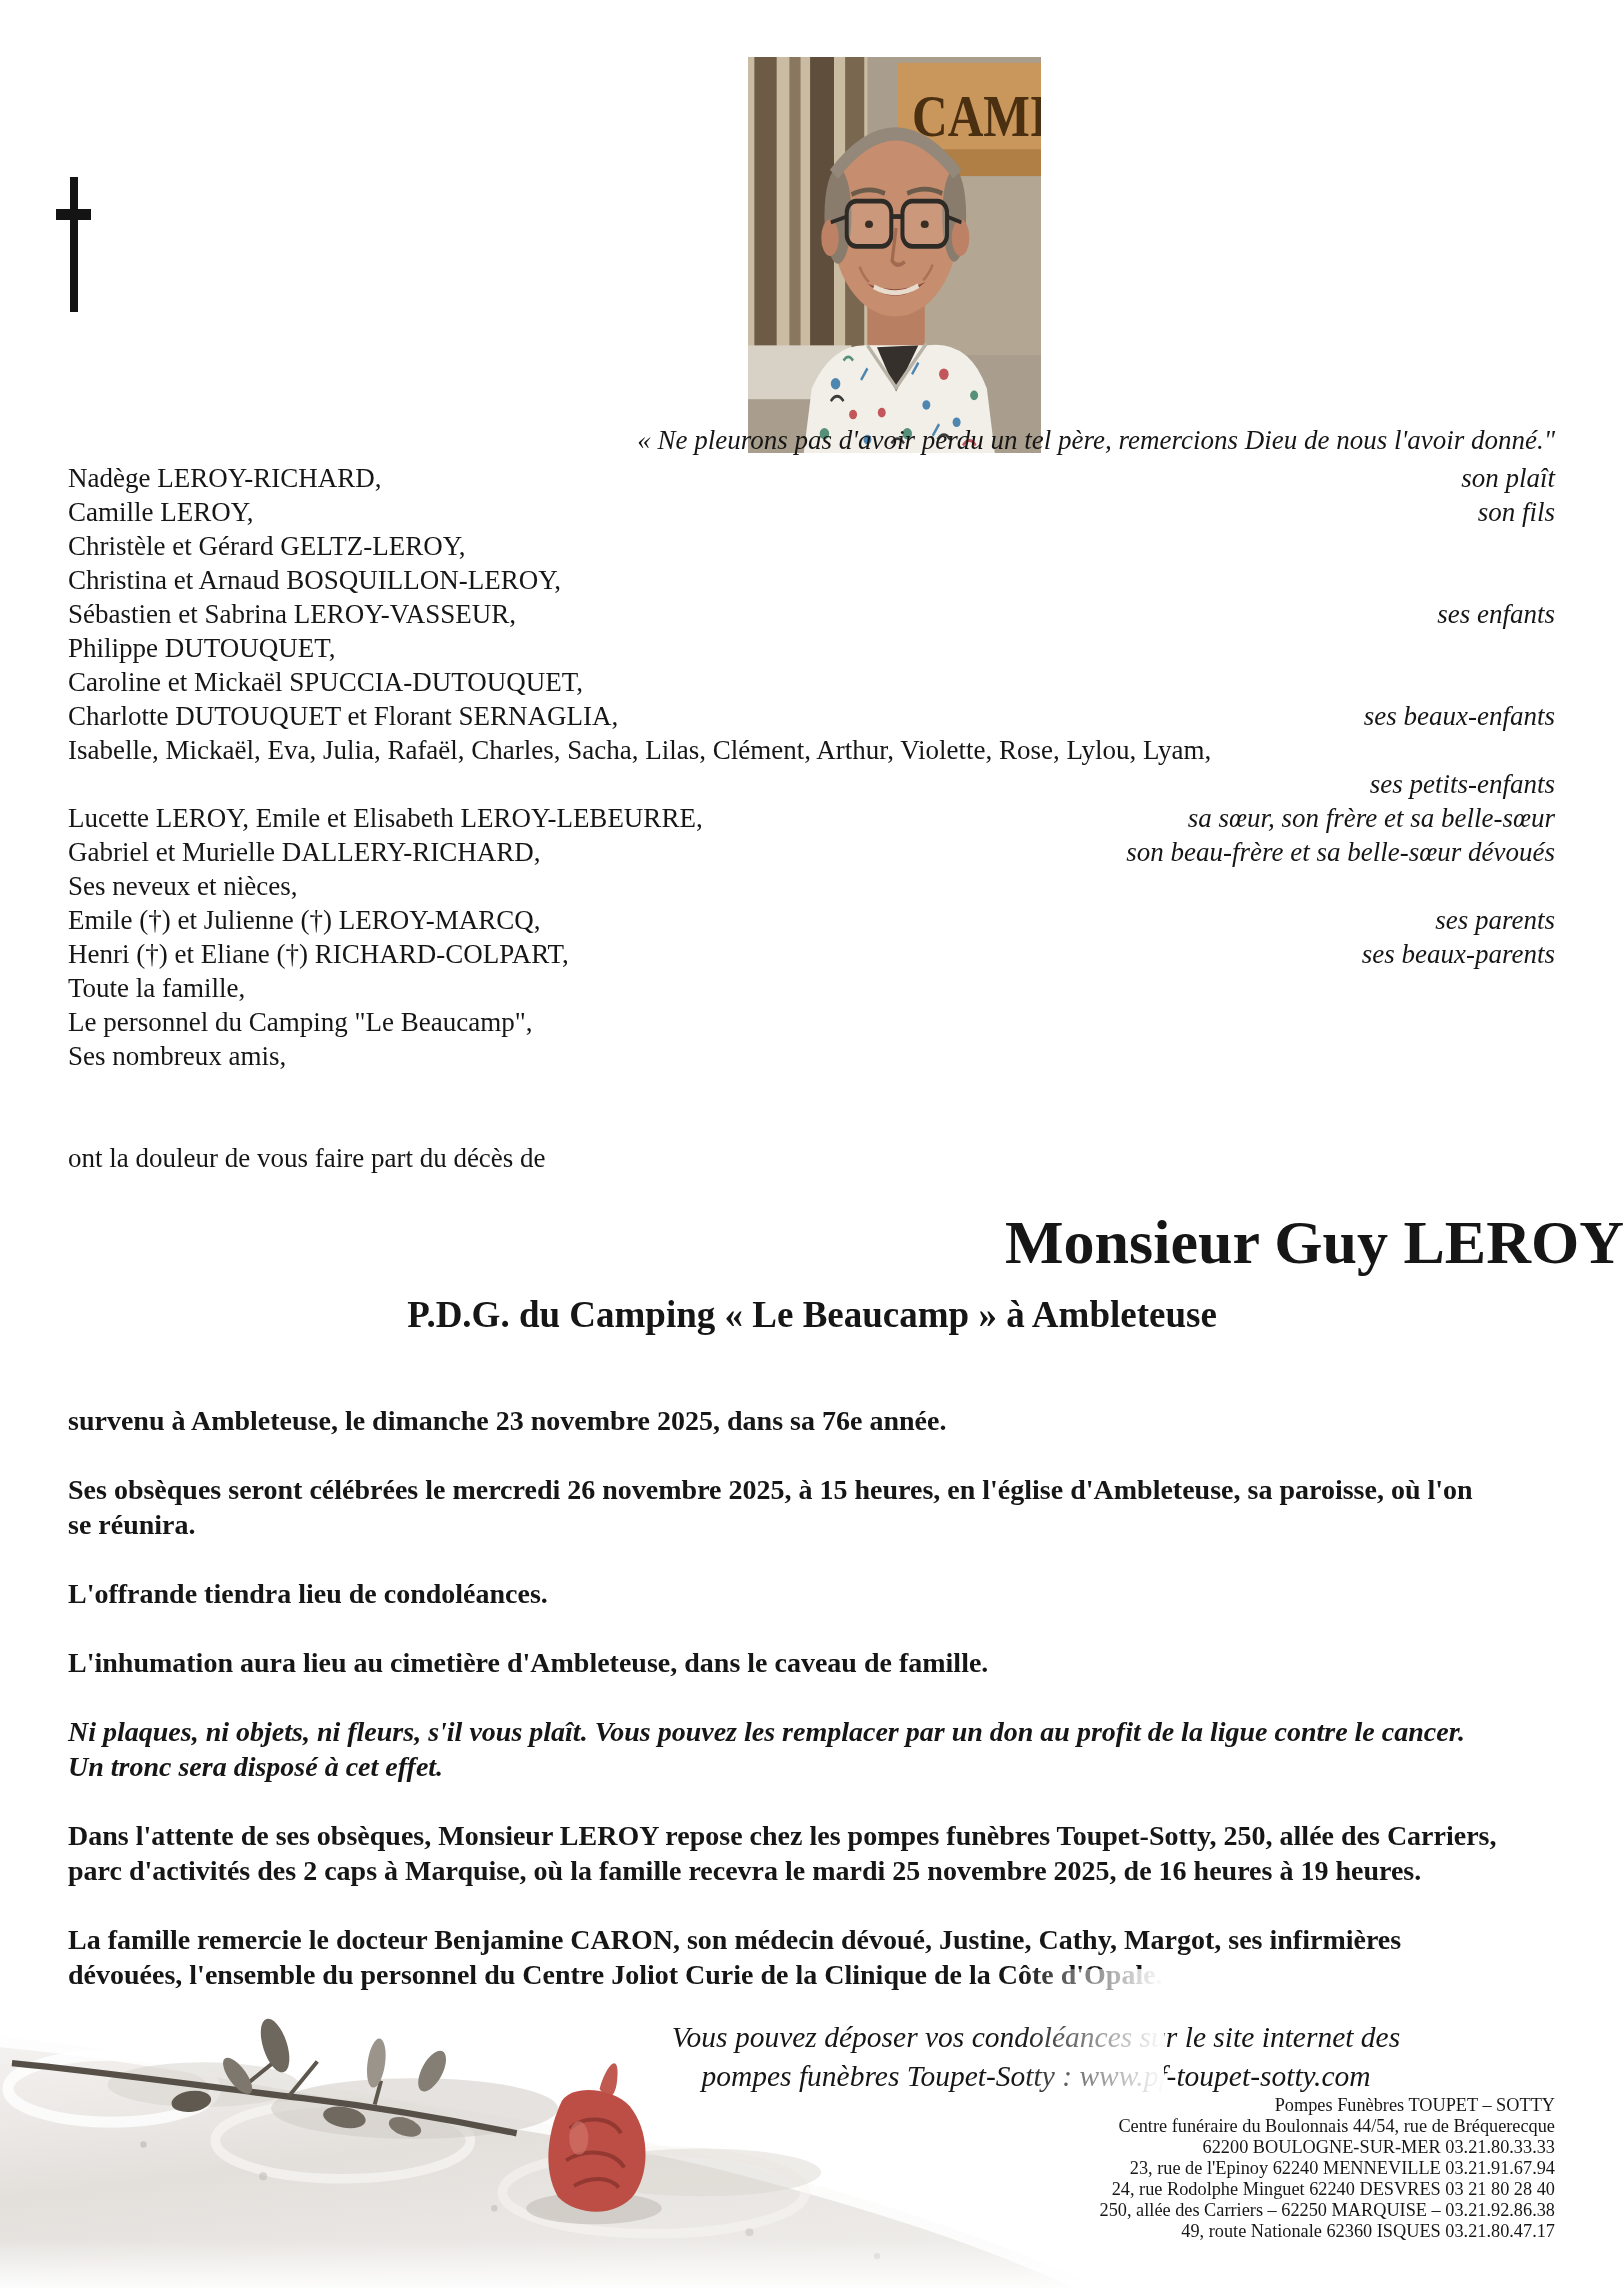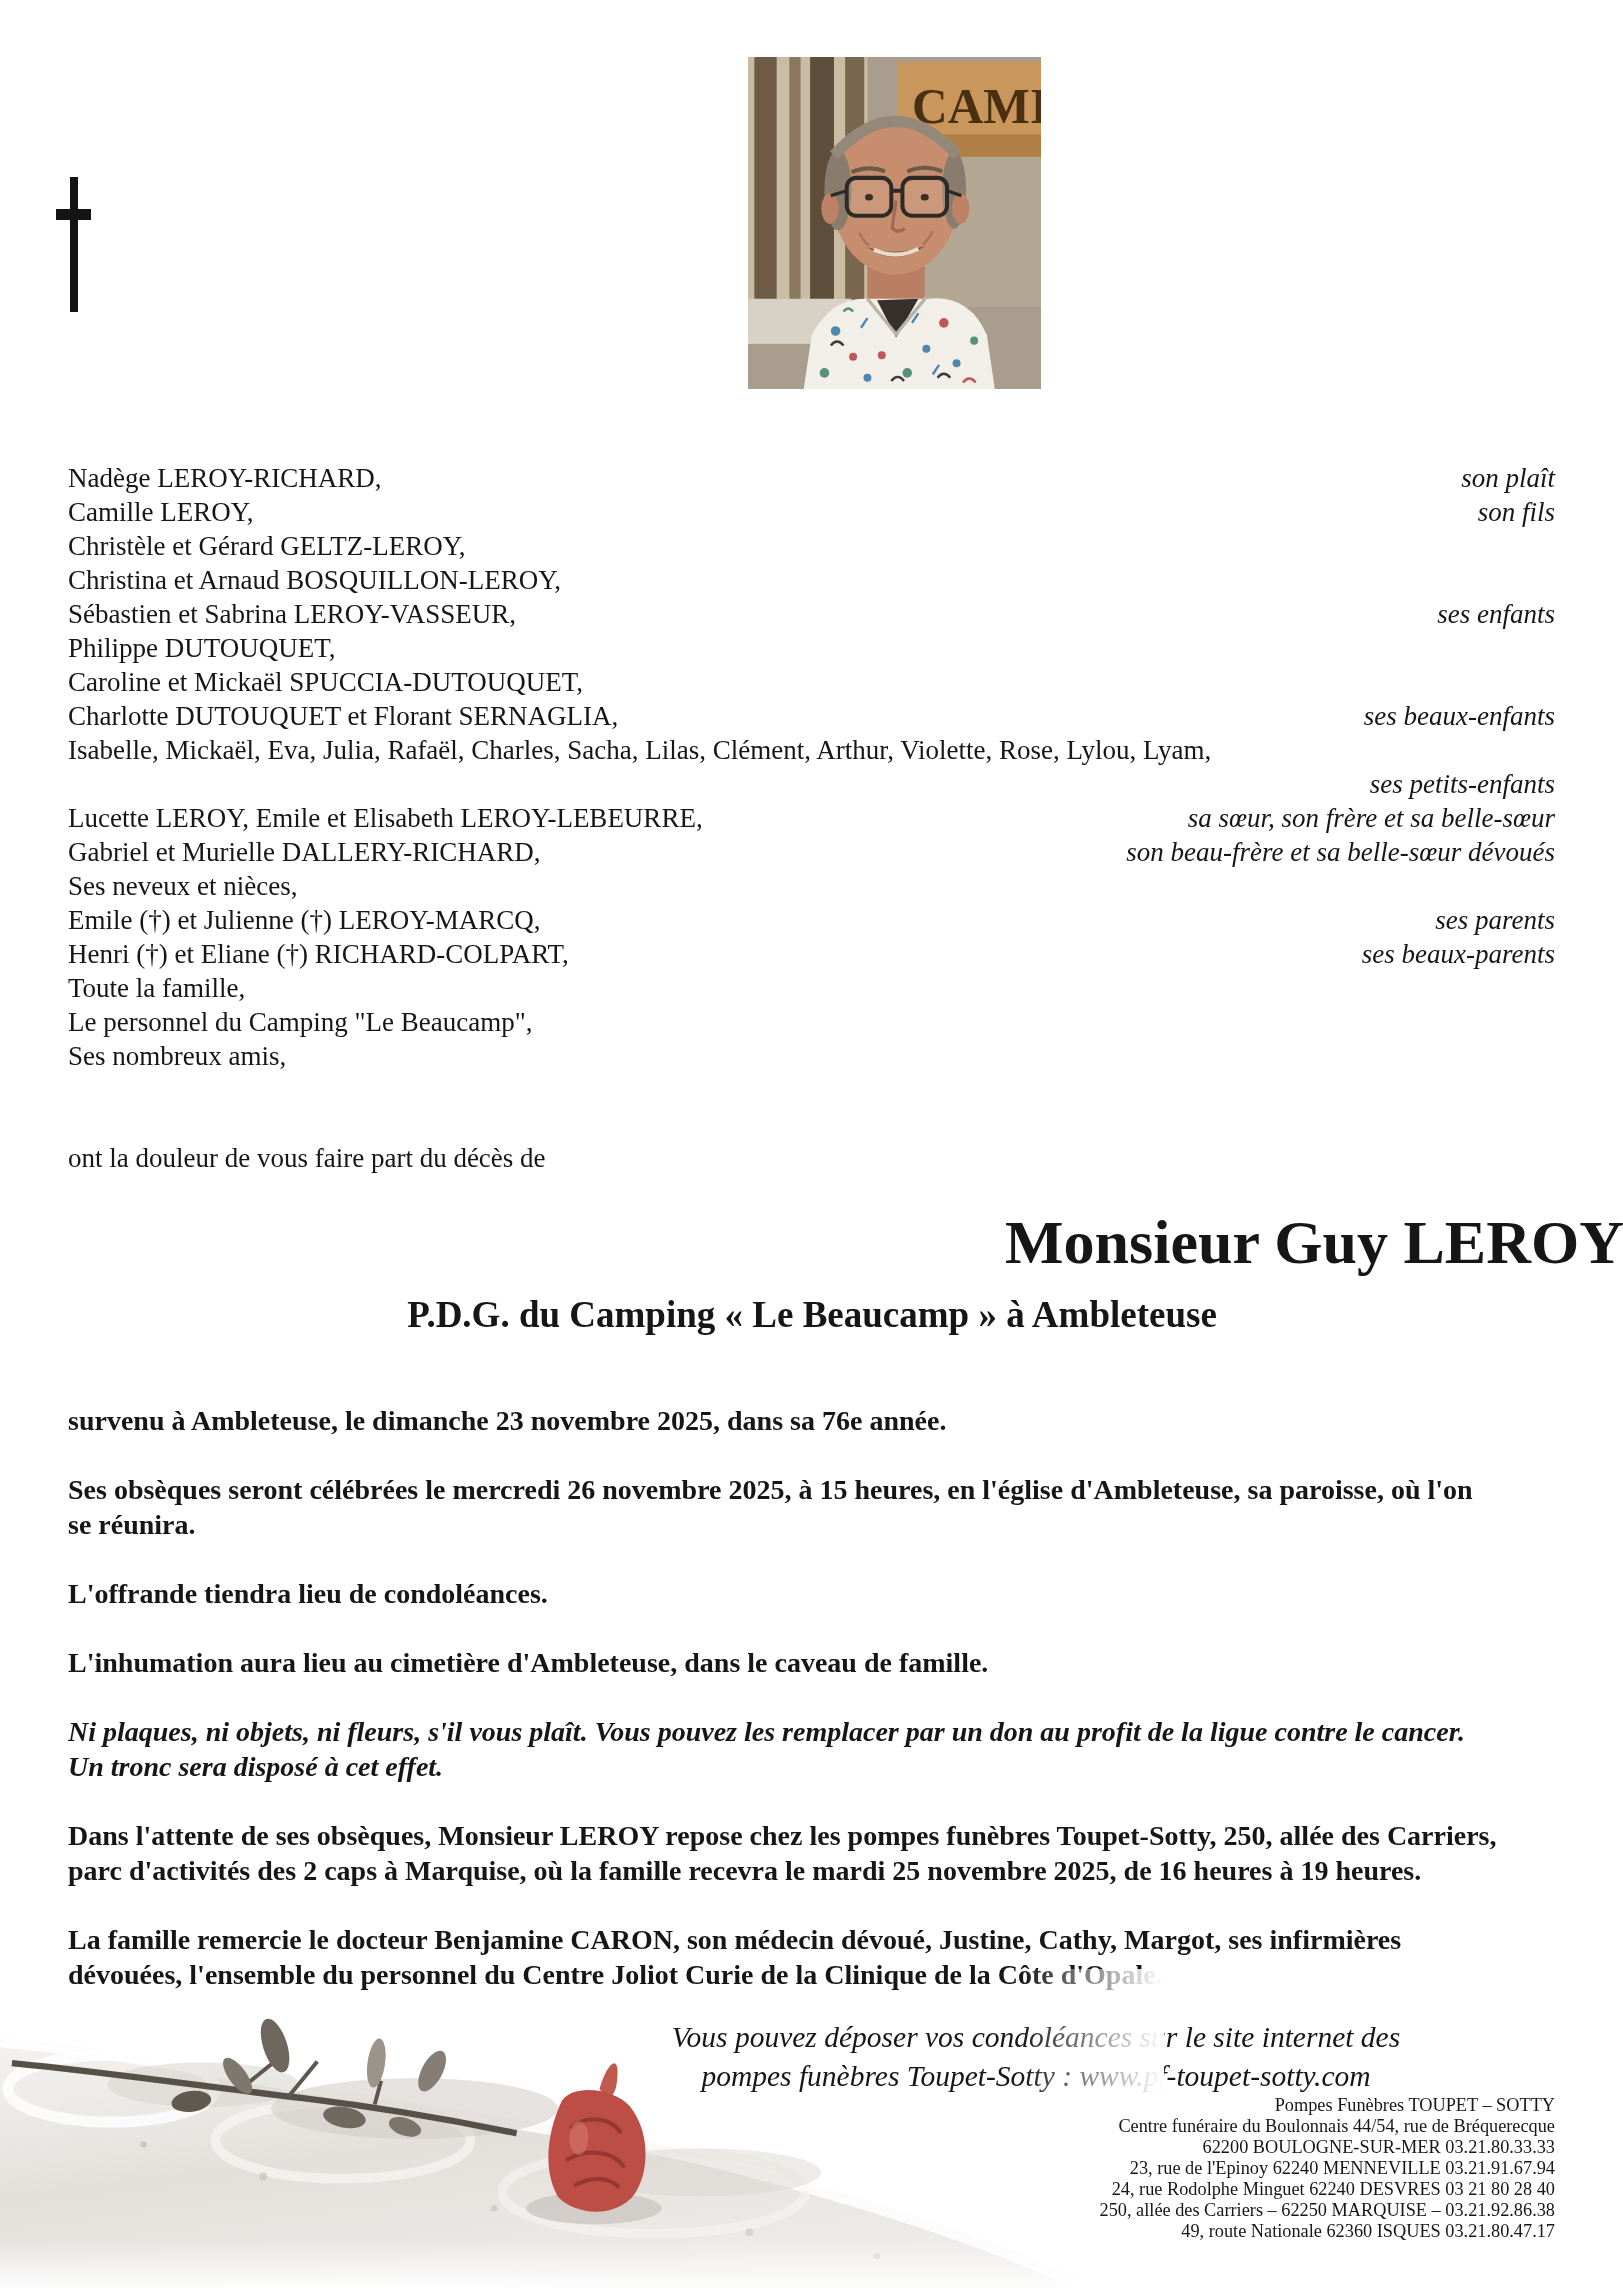--- a/index.html
+++ b/index.html
@@ -10,21 +10,21 @@
     background:#ffffff;
     font-family:"Liberation Serif", serif;
     color:#161616;
     overflow:hidden;
   }
   
   .cross{position:absolute;left:56px;top:177px;width:35px;height:135px;}
   .cross .v{position:absolute;left:13.5px;top:0;width:8px;height:135px;background:#141414;}
   .cross .h{position:absolute;left:0;top:32px;width:35px;height:11px;background:#141414;}
   
-  .photo{position:absolute;left:748px;top:57px;width:293px;height:332px;}
+  .photo{position:absolute;left:748px;top:57px;width:293px;height:396px;}
   .photo svg{display:block;width:100%;height:100%;}
   
   .quote{
     position:absolute;left:68px;right:69px;top:424px;
     font-style:italic;font-size:27px;line-height:32px;text-align:right;
   }
   
   .family-list{position:absolute;left:68px;right:69px;top:461px;}
   .family-row{display:flex;justify-content:space-between;align-items:baseline;font-size:27px;line-height:34px;white-space:nowrap;}
   .family-name{text-align:right;}
@@ -131,20 +131,21 @@
             <path d="M270,404 q8,-10 16,0" stroke="#c2565a" stroke-width="3" fill="none"></path>
             <path d="M120,316 q6,-8 12,0" stroke="#57907a" stroke-width="3" fill="none"></path>
             <path d="M142,336 L150,324 M206,330 L214,318 M232,394 L240,382" stroke="#4f86b0" stroke-width="3"></path>
           </g>
           <path d="M150,300 L186,344 L224,298" stroke="#b9b2a6" stroke-width="4" fill="none"></path>
         </g>
       </g>
     </svg>
   </div>
 
+  <div class="quote">« Ne pleurons pas d'avoir perdu un tel père, remercions Dieu de nous l'avoir donné."</div>
 
   <div class="family-list" id="family-list">
       <div class="family-row">
         <span class="family-name">Nadège LEROY-RICHARD,</span>
         <span class="family-relation">son plaît</span>
       </div>
       <div class="family-row">
         <span class="family-name">Camille LEROY,</span>
         <span class="family-relation">son fils</span>
       </div>

